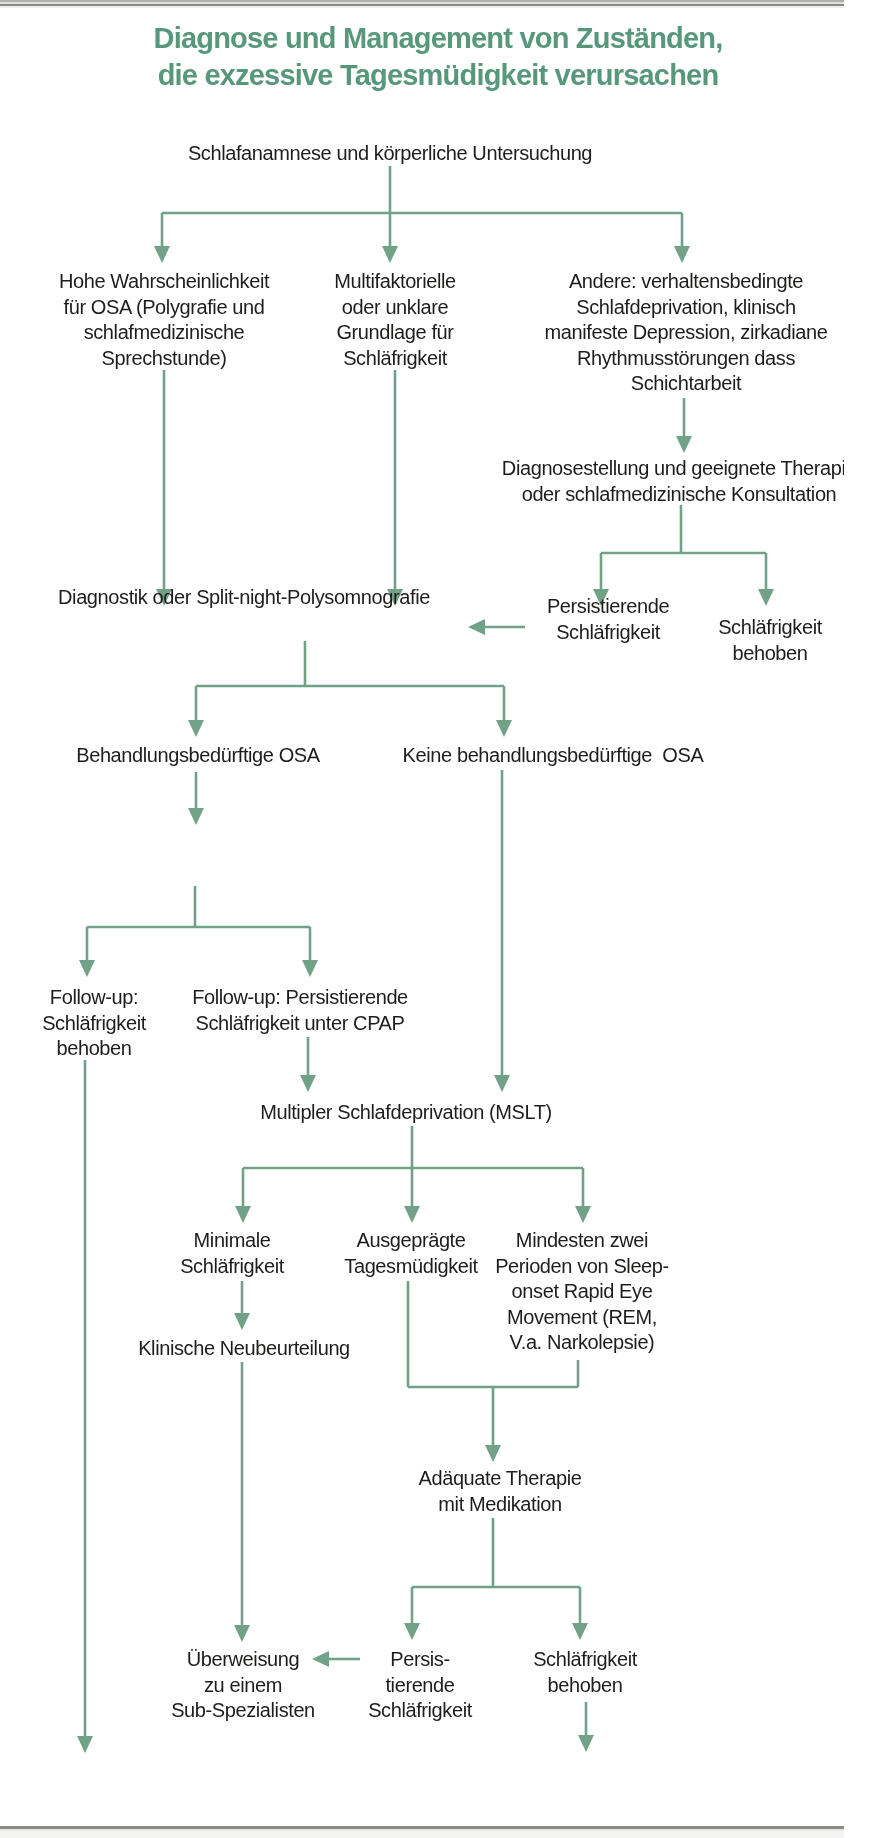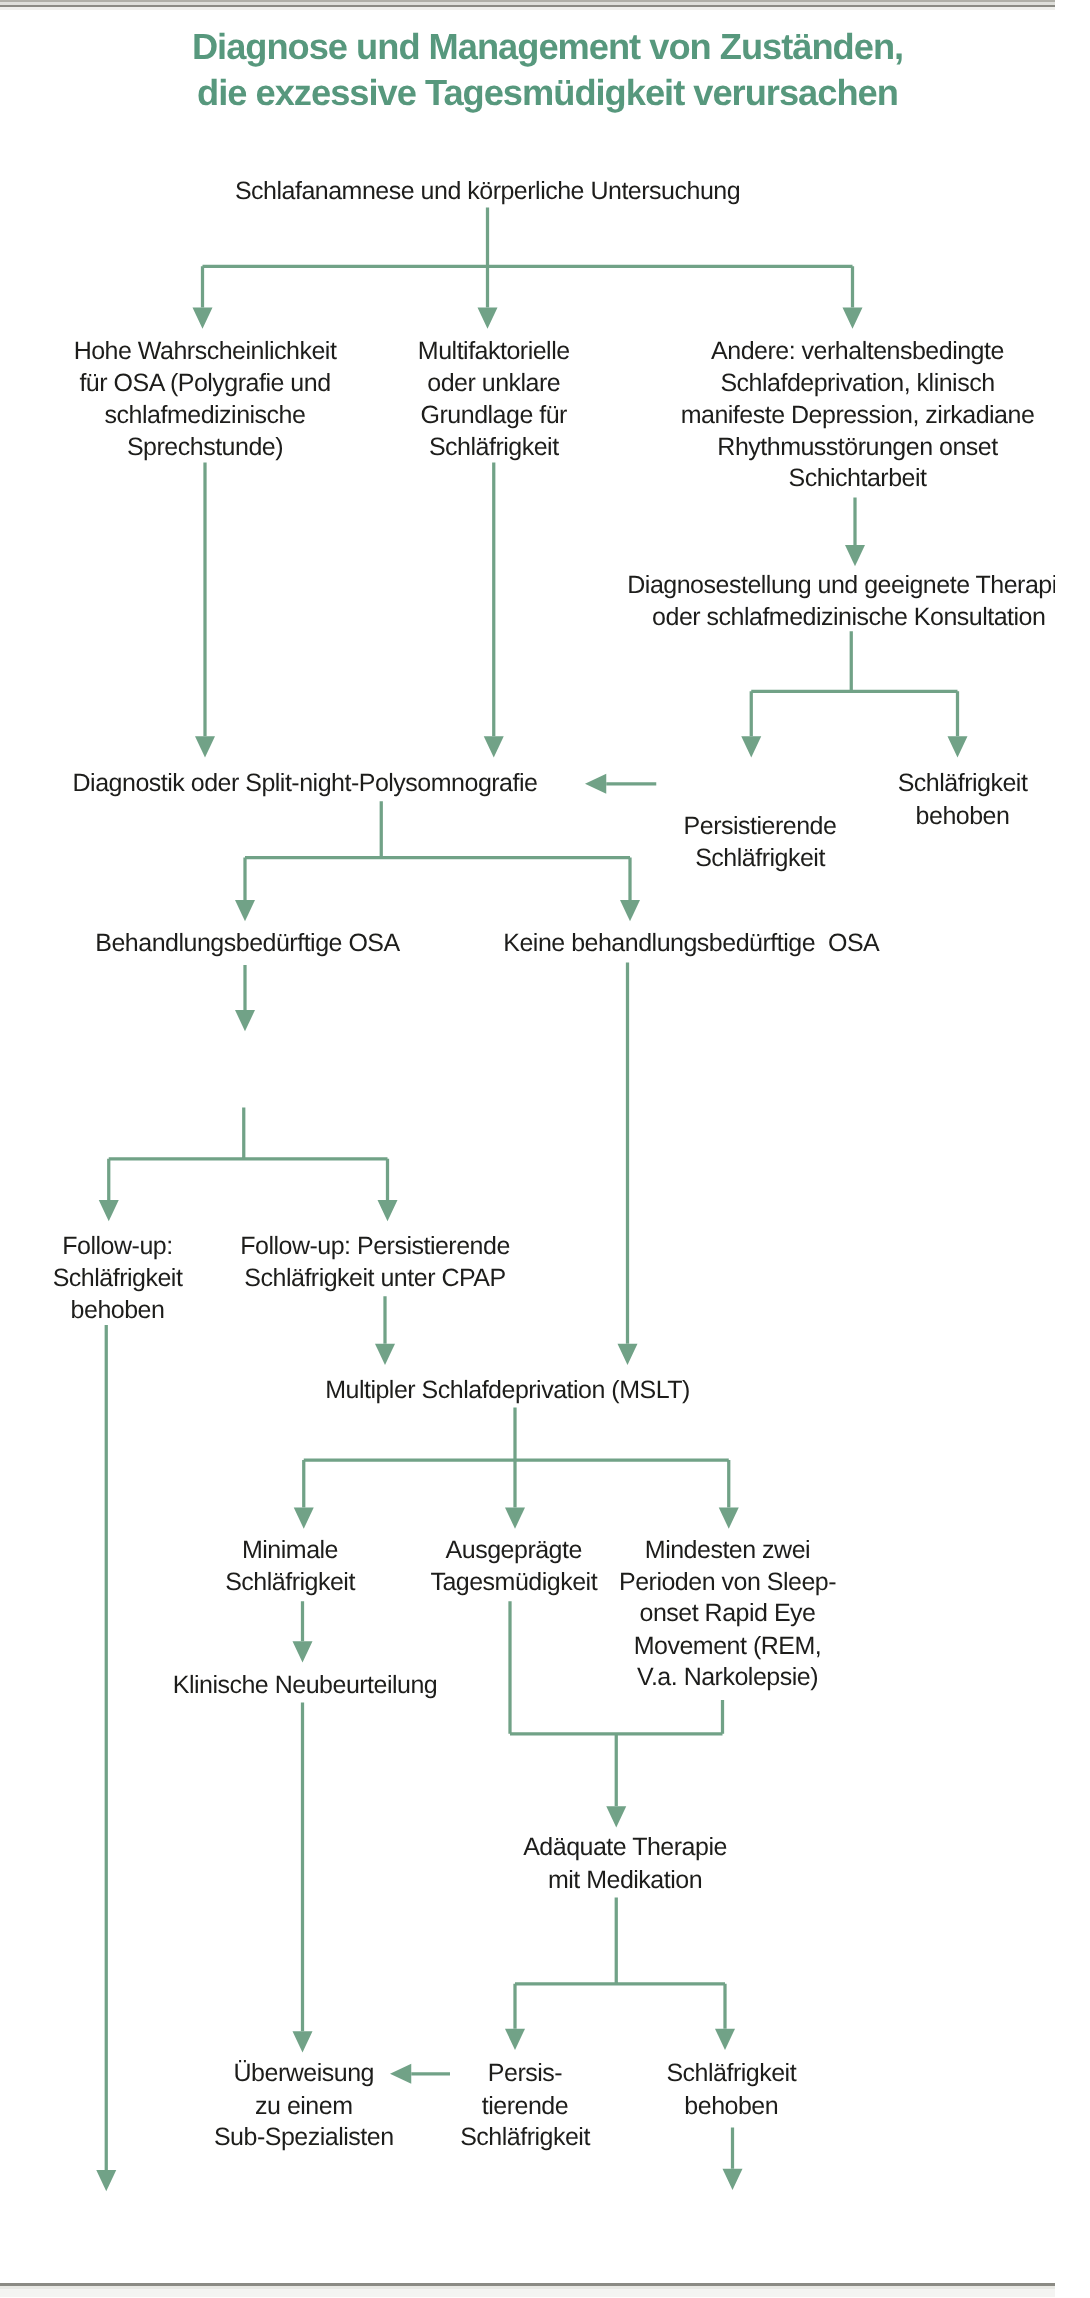--- a/index.html
+++ b/index.html
@@ -146,29 +146,29 @@
 Sprechstunde)</div>
 
   <div class="node" style="left:395px; top:269px;">Multifaktorielle
 oder unklare
 Grundlage für
 Schläfrigkeit</div>
 
   <div class="node" style="left:686px; top:269px;">Andere: verhaltensbedingte
 Schlafdeprivation, klinisch
 manifeste Depression, zirkadiane
-Rhythmusstörungen onset
+Rhythmusstörungen dass
 Schichtarbeit</div>
 
   <div class="node" style="left:679px; top:456px;text-align:center;">Diagnosestellung und geeignete Therapie
 oder schlafmedizinische Konsultation</div>
 
-  <div class="node" style="left:244px; top:615px;">Diagnostik oder Split-night-Polysomnografie</div>
-
-  <div class="node" style="left:608px; top:649px;">Persistierende
+  <div class="node" style="left:244px; top:585px;">Diagnostik oder Split-night-Polysomnografie</div>
+
+  <div class="node" style="left:608px; top:594px;">Persistierende
 Schläfrigkeit</div>
 
   <div class="node" style="left:770px; top:615px;">Schläfrigkeit
 behoben</div>
 
   <div class="node" style="left:198px; top:743px;">Behandlungsbedürftige OSA</div>
 
   <div class="node" style="left:553px; top:743px;">Keine behandlungsbedürftige  OSA</div>
 
 

